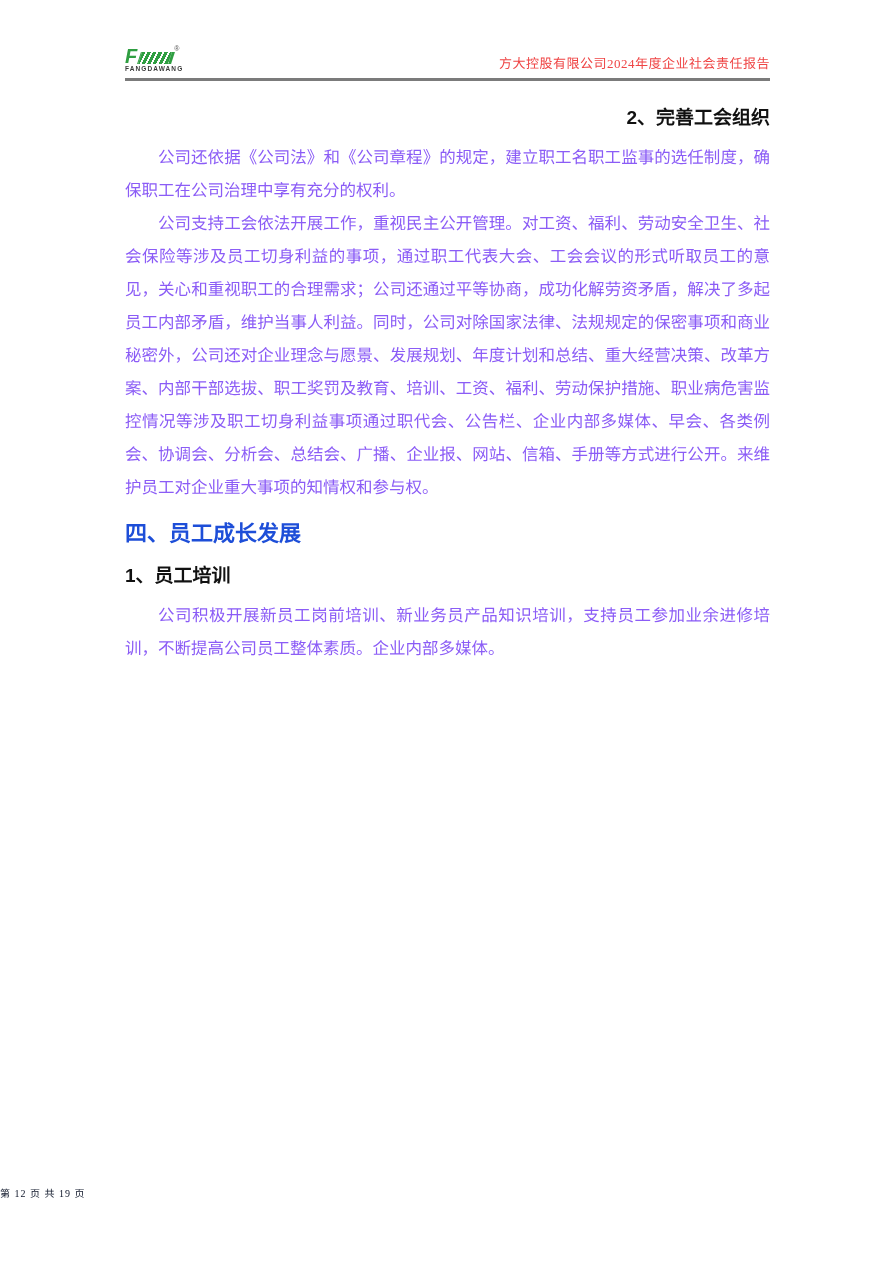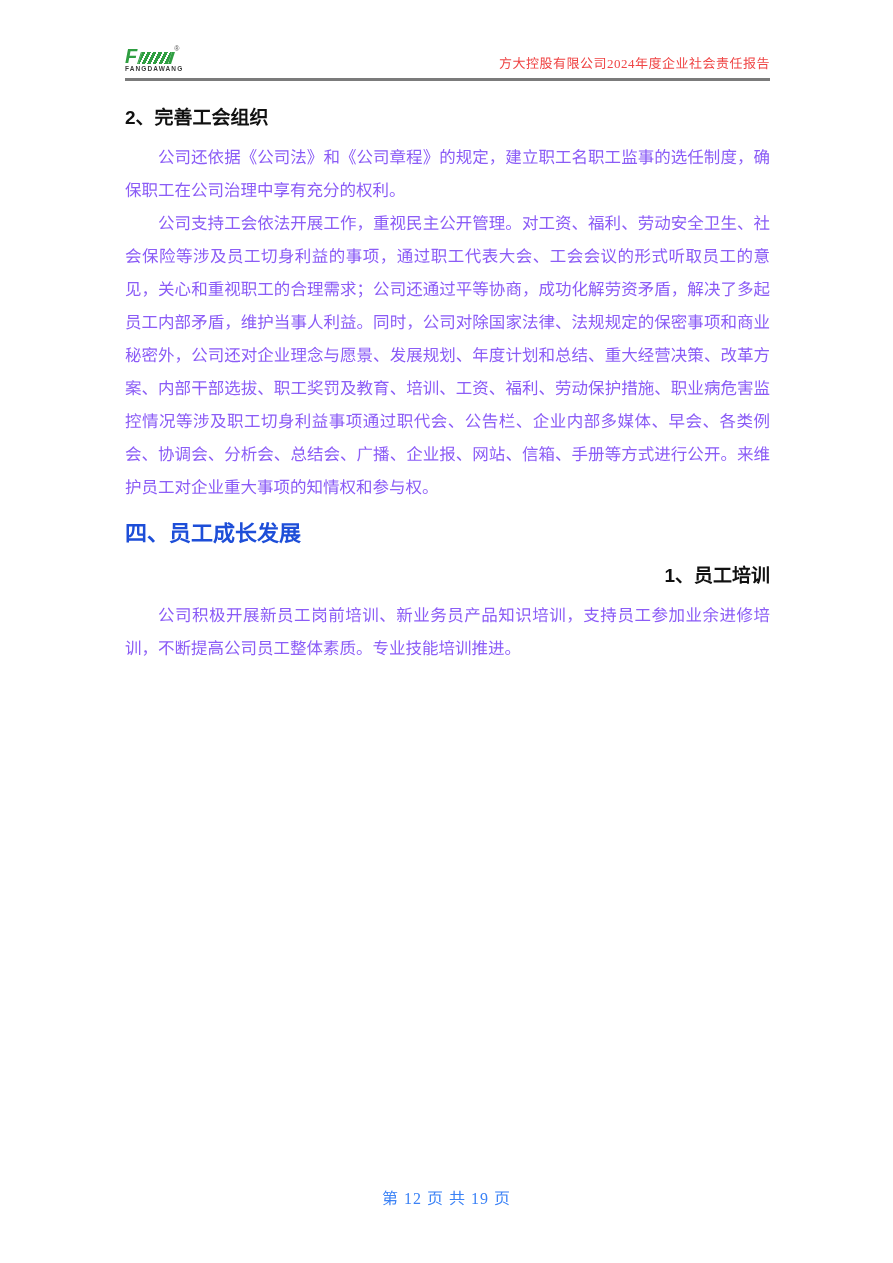--- a/index.html
+++ b/index.html
@@ -98,44 +98,44 @@
   .h-sub {
     font-family: "Liberation Sans", "DejaVu Sans", sans-serif;
     font-weight: bold;
     font-size: 19px;
     line-height: 26px;
     color: #111111;
     margin: 0 0 10px 0;
   }
   .h-sub.first {
     margin-top: 17px;
+    text-align: right;
   }
   .h-sub.mid {
     margin-top: 9px;
-    text-align: right;
   }
   .h-major {
     font-family: "Liberation Sans", "DejaVu Sans", sans-serif;
     font-weight: bold;
     font-size: 22px;
     line-height: 30px;
     color: #1d4ed8;
     margin: 15px 0 14px 0;
   }
   
   .footer {
     position: absolute;
     left: 0;
     right: 0;
     top: 1185px;
-    text-align: center;
+    text-align: left;
     font-family: "Liberation Serif", "DejaVu Serif", serif;
-    font-size: 16px;
+    font-size: 10px;
     letter-spacing: 1px;
-    color: #3b82f6;
+    color: #0f172a;
   }
 </style>
 </head>
 <body>
 
 <div class="page">
 
   <div class="header">
     <div class="logo">
       <div class="logo-mark">
@@ -149,19 +149,19 @@
   </div>
 
   <div class="content">
     <div class="h-sub first">2、完善工会组织</div>
     <p>公司还依据《公司法》和《公司章程》的规定，建立职工名职工监事的选任制度，确保职工在公司治理中享有充分的权利。</p>
     <p>公司支持工会依法开展工作，重视民主公开管理。对工资、福利、劳动安全卫生、社会保险等涉及员工切身利益的事项，通过职工代表大会、工会会议的形式听取员工的意见，关心和重视职工的合理需求；公司还通过平等协商，成功化解劳资矛盾，解决了多起员工内部矛盾，维护当事人利益。同时，公司对除国家法律、法规规定的保密事项和商业秘密外，公司还对企业理念与愿景、发展规划、年度计划和总结、重大经营决策、改革方案、内部干部选拔、职工奖罚及教育、培训、工资、福利、劳动保护措施、职业病危害监控情况等涉及职工切身利益事项通过职代会、公告栏、企业内部多媒体、早会、各类例会、协调会、分析会、总结会、广播、企业报、网站、信箱、手册等方式进行公开。来维护员工对企业重大事项的知情权和参与权。</p>
 
     <div class="h-major">四、员工成长发展</div>
 
     <div class="h-sub mid">1、员工培训</div>
-    <p>公司积极开展新员工岗前培训、新业务员产品知识培训，支持员工参加业余进修培训，不断提高公司员工整体素质。专业技能培训推进。</p>
+    <p>公司积极开展新员工岗前培训、新业务员产品知识培训，支持员工参加业余进修培训，不断提高公司员工整体素质。企业内部多媒体。</p>
 
   </div>
 
   <div class="footer">第 12 页 共 19 页</div>
 
 </div>
 
 </body></html>

